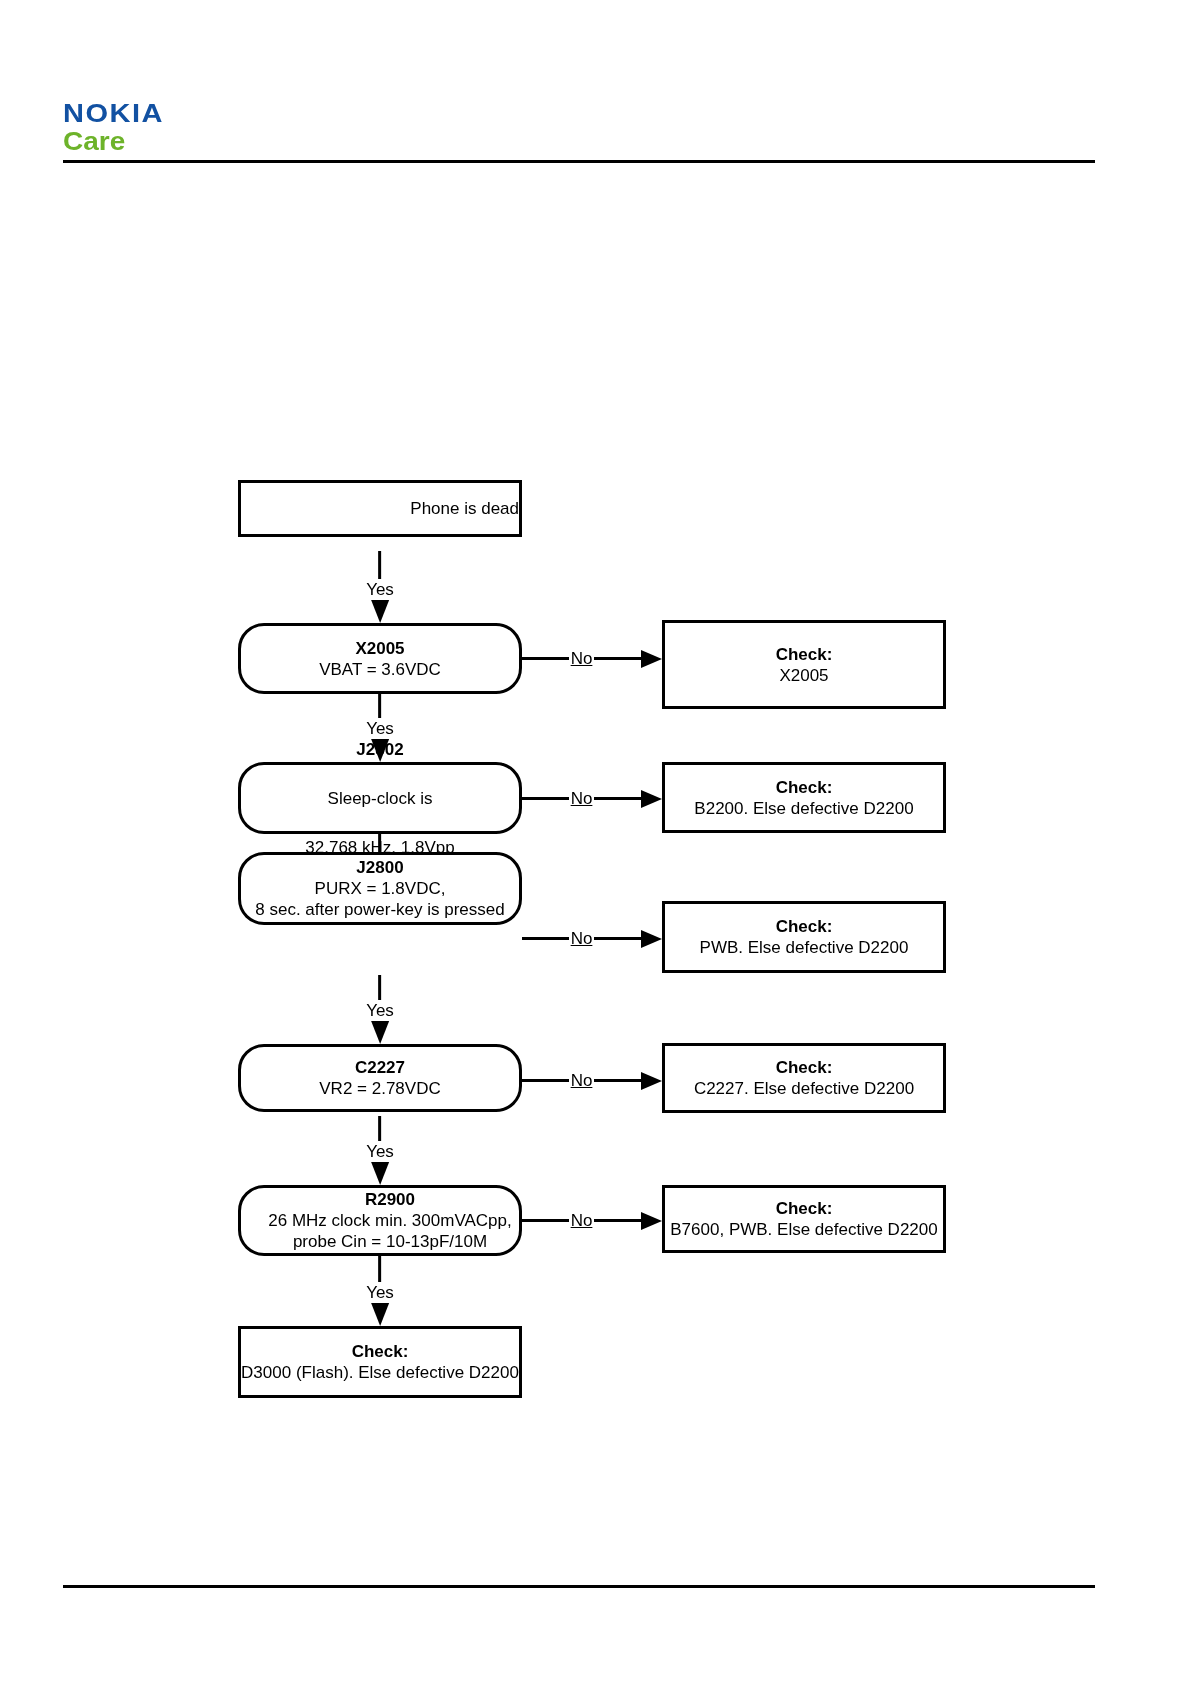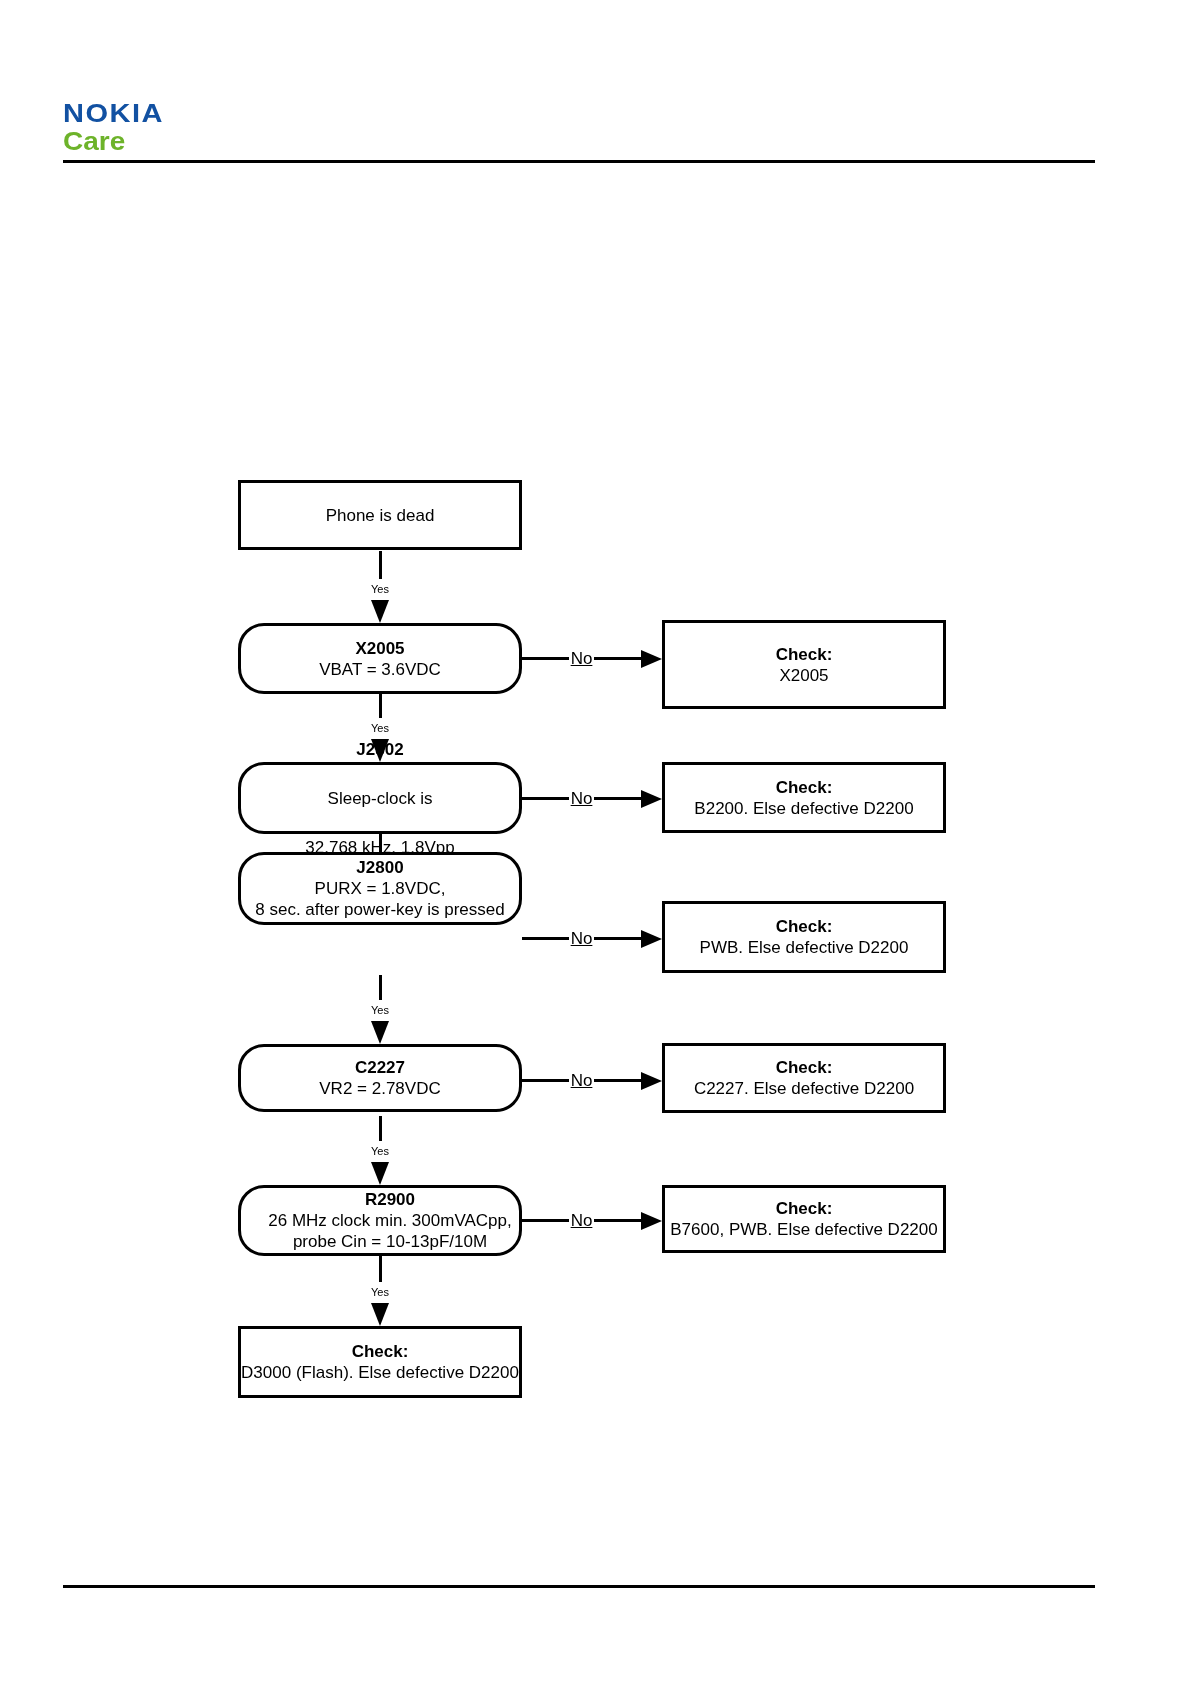--- a/index.html
+++ b/index.html
@@ -59,21 +59,21 @@
   .rounded { border-radius: 26px; }
   .bold { font-weight: bold; }
   .vconn {
     position: absolute;
     display: flex;
     flex-direction: column;
     align-items: center;
     transform: translateX(-50%);
   }
   .vline { width: 3px; flex: 1; background: #000000; }
-  .ylabel { font-size: 11px; line-height: 19px; padding: 1px 0; }
+  .ylabel { font-size: 17px; line-height: 19px; padding: 1px 0; }
   .arrow-down {
     width: 0; height: 0;
     border-left: 9px solid transparent;
     border-right: 9px solid transparent;
     border-top: 23px solid #000000;
   }
   .hconn {
     position: absolute;
     display: flex;
     align-items: center;
@@ -90,21 +90,21 @@
 </style>
 </head>
 <body>
 
 <div class="page">
 
   <div class="brand-nokia">NOKIA</div>
   <div class="brand-care">Care</div>
   <div class="rule" style="top:120px;"></div>
 
-  <div class="box" style="left:238px;top:440px;width:284px;height:70px;">
+  <div class="box" style="left:238px;top:440px;width:284px;height:57px;align-items:flex-end;">
     <div>Phone is dead</div>
   </div>
 
   <div class="vconn" style="left:380px;top:511px;height:72px;">
     <div class="vline"></div>
     <div class="ylabel">Yes</div>
     <div class="arrow-down"></div>
   </div>
 
   <div class="box rounded" style="left:238px;top:583px;width:284px;height:71px;">

